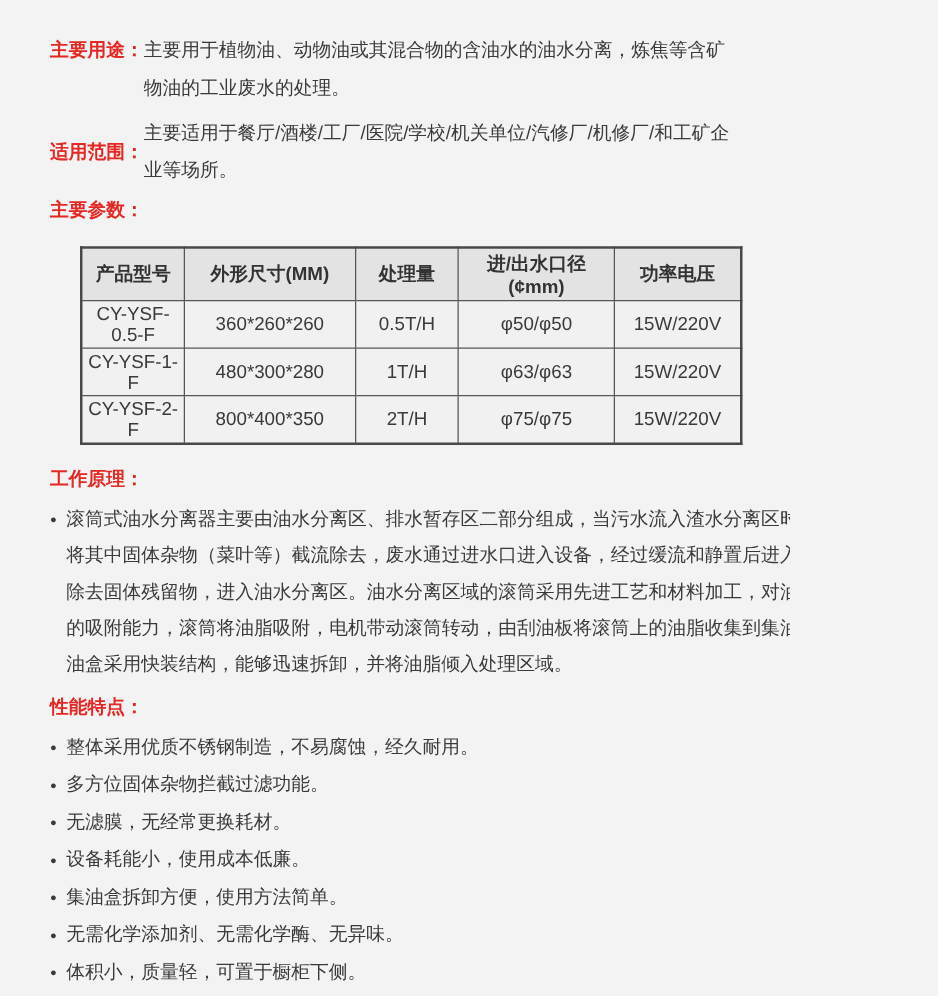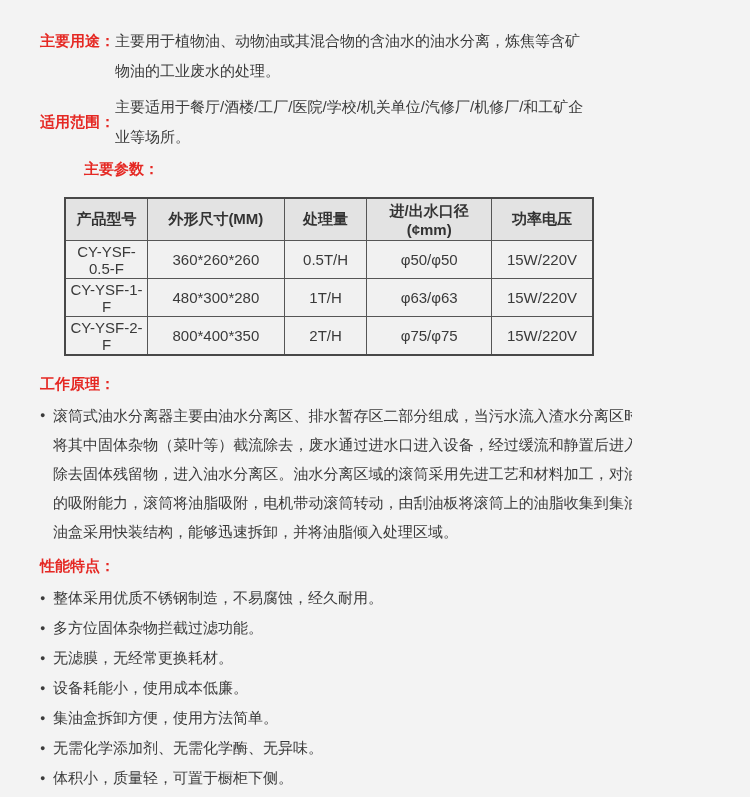--- a/index.html
+++ b/index.html
@@ -14,21 +14,21 @@
     width:632px;height:797px;
     padding:26px 38px 0 40px;
     overflow:hidden;
   }
   
   .row{display:flex;font-size:15px;line-height:30px;}
   .heading{color:#e52823;font-weight:700;flex:none;white-space:nowrap;}
   .content{flex:1;min-width:0;}
   .standalone{font-size:15px;line-height:30px;}
   #scope-row{margin-top:6px;align-items:center;}
-  #params-heading{margin-top:2px;margin-left:44px;}
+  #params-heading{margin-top:2px;}
 
   
   table{
     border-collapse:collapse;
     margin:13px 0 0 24px;
     border:2px solid #484848;
     table-layout:fixed;
   }
   th,td{
     border:1px solid #565656;

